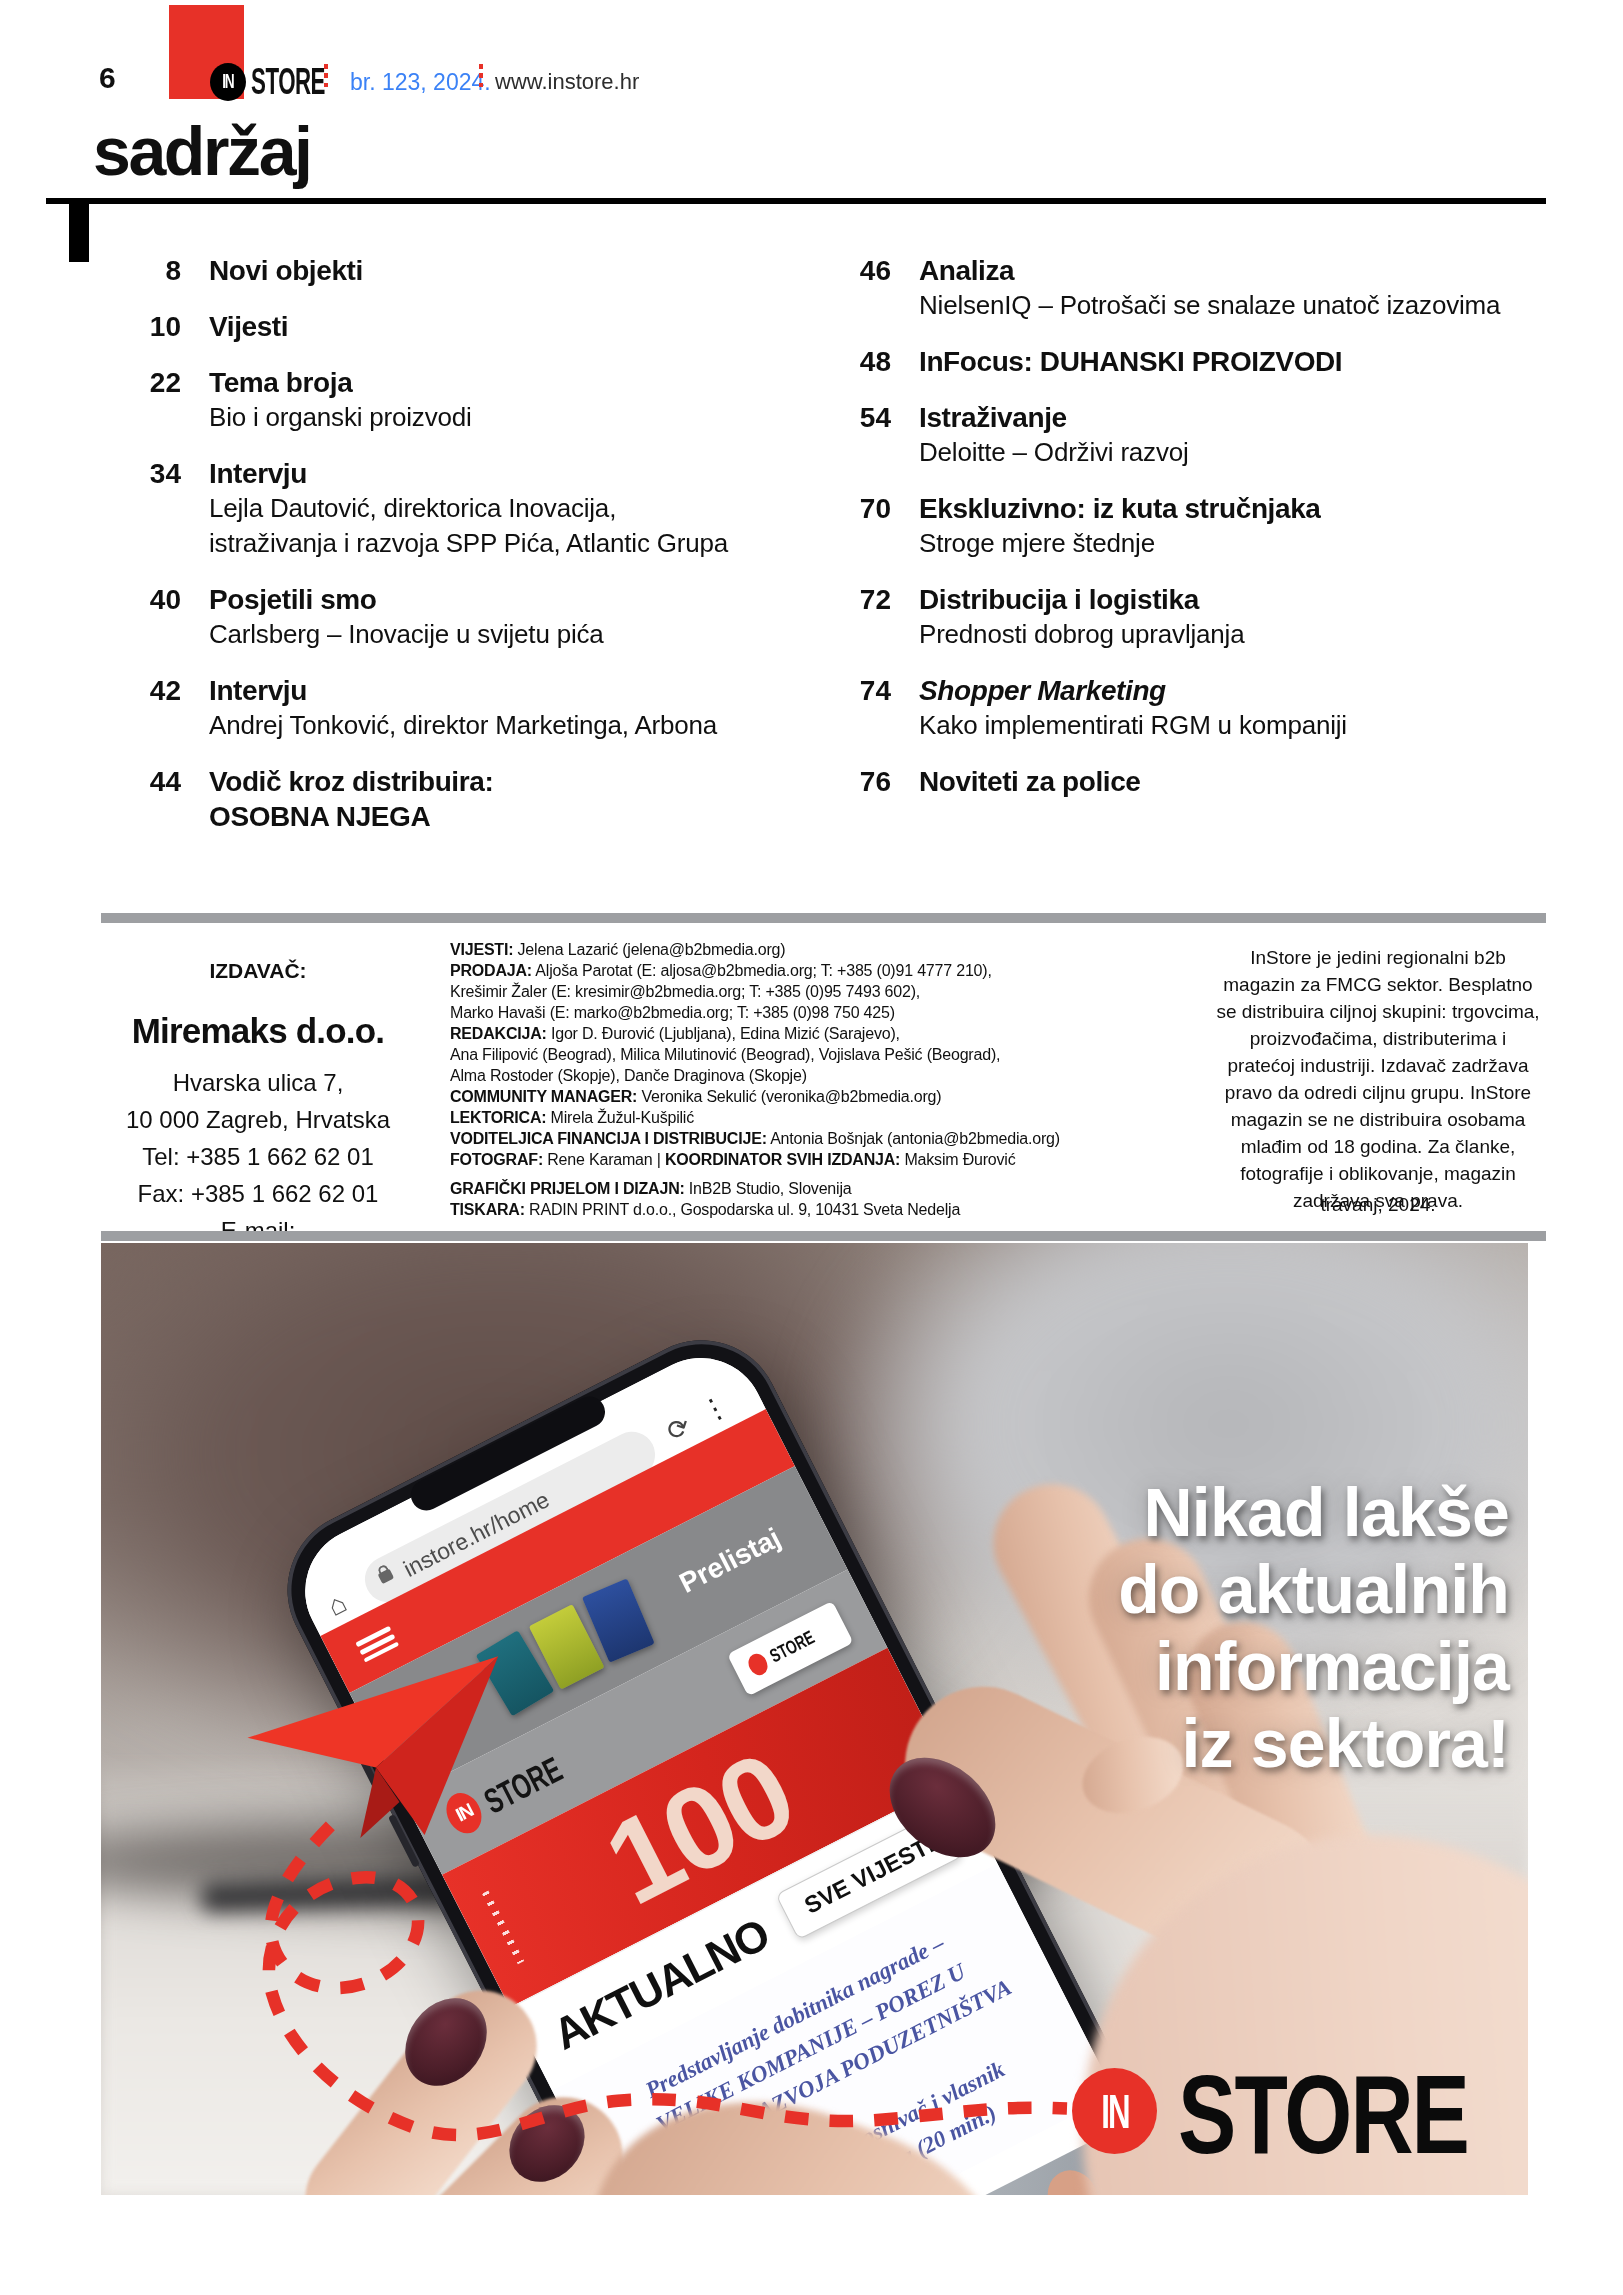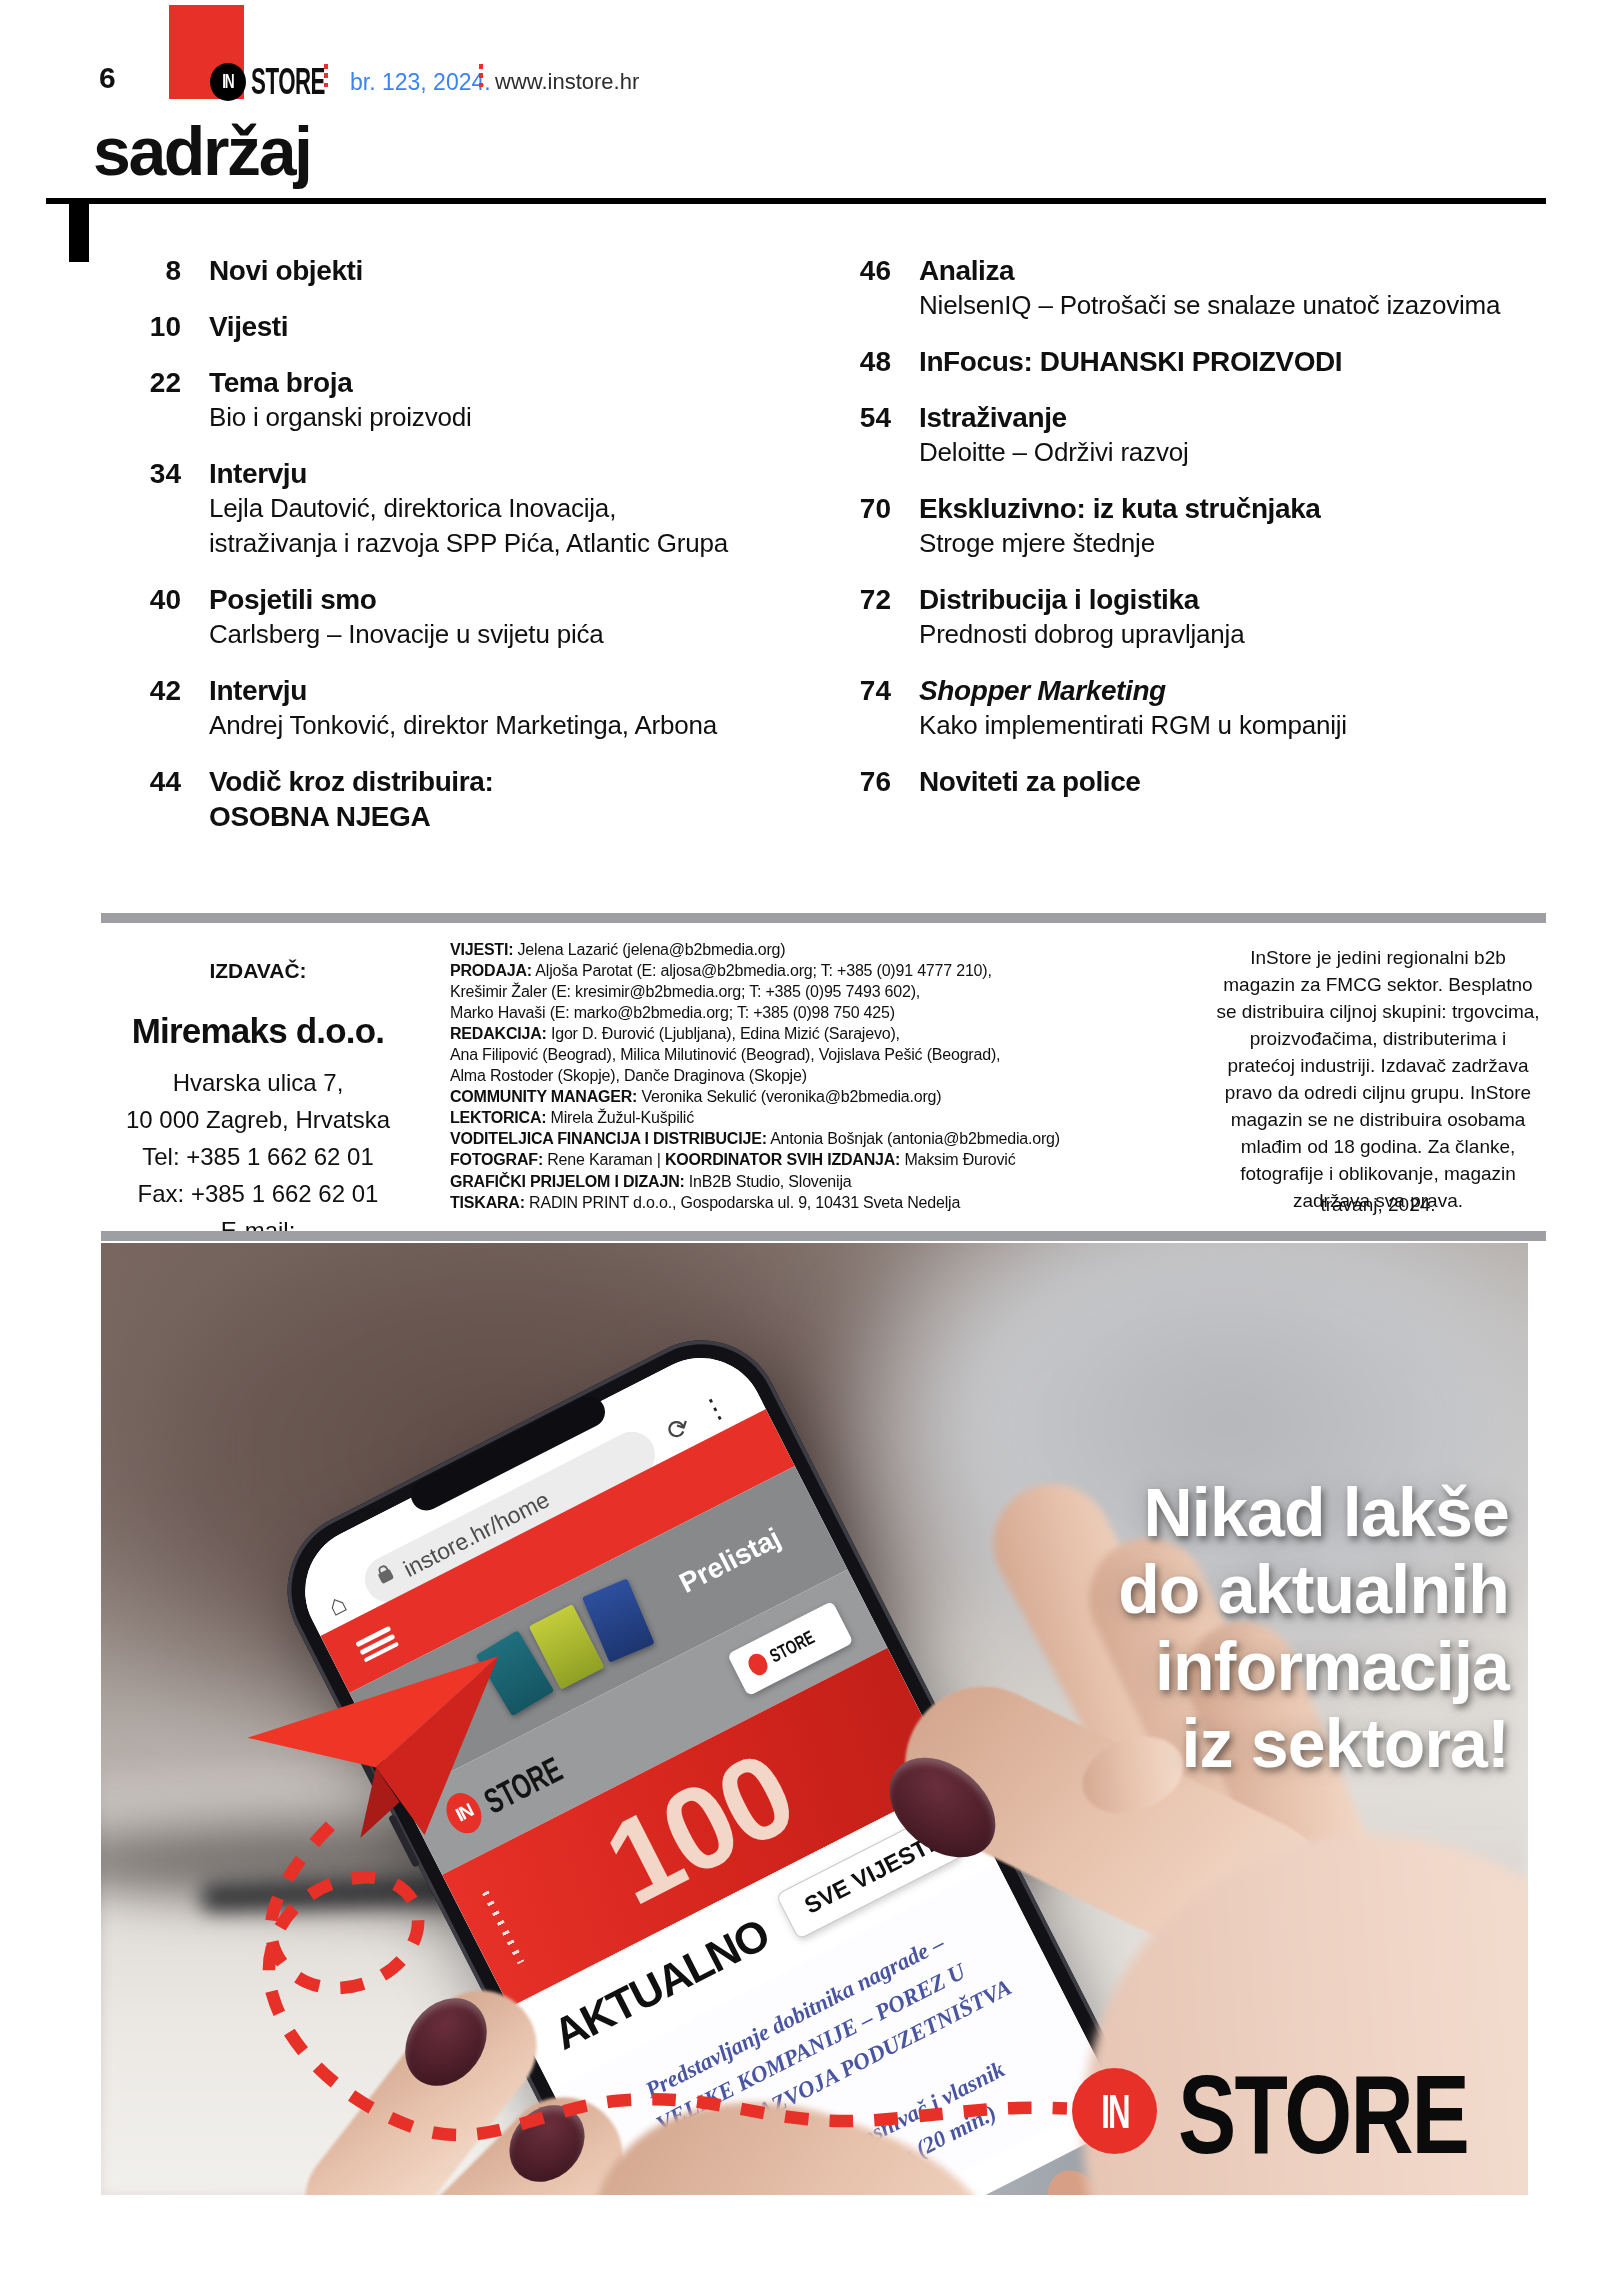--- a/index.html
+++ b/index.html
@@ -36,21 +36,21 @@
 
   
   .bar{ left:101px; width:1445px; height:10.2px; background:var(--gray-bar); }
   .bar-top{ top:913px; } .bar-bottom{ top:1231px; }
   .pub{ left:101px; top:936px; width:314px; text-align:center;margin-top:23px; }
   .pub-label{ font-size:21px; font-weight:700; margin-bottom:28px; }
   .pub-name{ font-size:35px; font-weight:700; letter-spacing:-0.8px; margin-bottom:12.6px; }
   .pub-line{ font-size:24px; line-height:37px; }
   .mast{ left:450px; top:939px; width:785px; font-size:16px; line-height:21px; letter-spacing:-0.2px; }
   .mast-line .b{ font-weight:700; }
-  .mast-line.gap{ margin-top:1px; }
+  .mast-line.gap{ margin-top:8px; }
   .about{ left:1216px; top:944px; width:324px; text-align:center; font-size:19px; line-height:27px; }
   .about-date{ left:1216px; top:1194px; width:324px; text-align:center; font-size:19px; }
   .b{ font-weight:700; }
 
   
   #ad{ left:101px; top:1243px; width:1427px; height:952px; overflow:hidden;
     background:linear-gradient(160deg,#7a6861 0%,#8d7f78 18%,#b3aca7 34%,#cbc7c3 48%,#dedad6 62%,#e9e6e2 78%,#efece9 100%); }
   #ad .abs{ position:absolute; }
   .bg-brown{ left:-10%; top:-14%; width:76%; height:72%; border-radius:40%;
     background:radial-gradient(closest-side,#5f4c47,#6c5a55 55%,rgba(108,90,85,0)); filter:blur(33px); }

